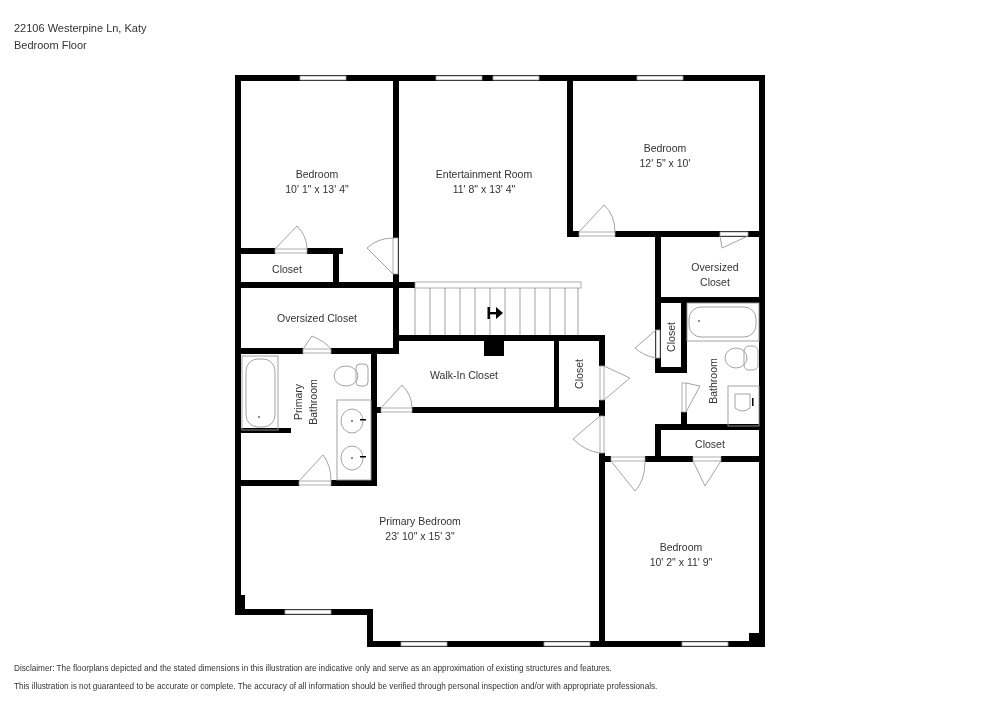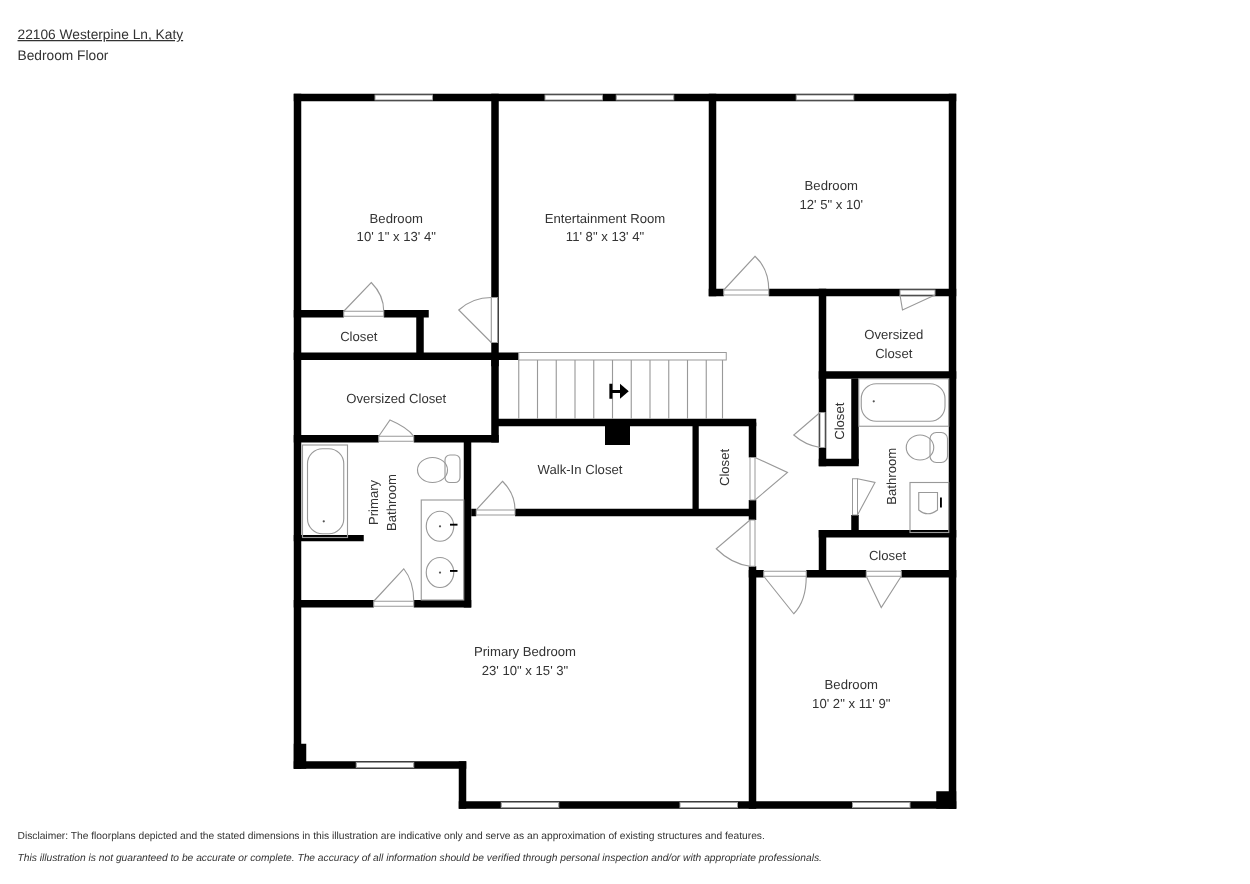--- a/index.html
+++ b/index.html
@@ -1,23 +1,23 @@
 <!DOCTYPE html>
 <html><head>
   <meta charset="utf-8">
   <style>
     html, body { margin: 0; padding: 0; background: #ffffff; }
     body { width: 1000px; height: 707px; position: relative; overflow: hidden;
            font-family: "Liberation Sans", sans-serif; color: #333; }
     .hdr { position: absolute; left: 14px; font-size: 11px; color: #333; }
-    #addr { top: 22px; text-decoration: underline; }
+    #addr { top: 22px; }
     #floor { top: 39px; }
     .disc { position: absolute; left: 14px; font-size: 8.2px; color: #333; white-space: nowrap; }
     #disc1 { top: 664px; }
-    #disc2 { top: 682px; font-style: italic; }
+    #disc2 { top: 682px; }
     svg { position: absolute; left: 0; top: 0; }
     .lbl { font-family: "Liberation Sans", sans-serif; font-size: 10.5px; fill: #333; text-anchor: middle; }
     .wall { fill: #000; }
     .win { fill: #fff; stroke: #999; stroke-width: 0.8; }
     .thin { fill: none; stroke: #999; stroke-width: 0.9; }
     .door { fill: #fff; stroke: #999; stroke-width: 0.8; }
   </style>
 </head>
 <body>
 

